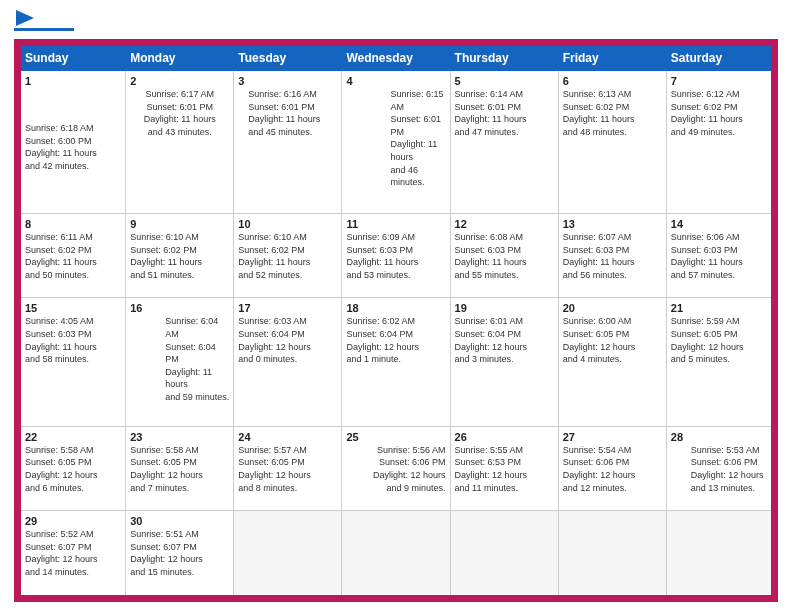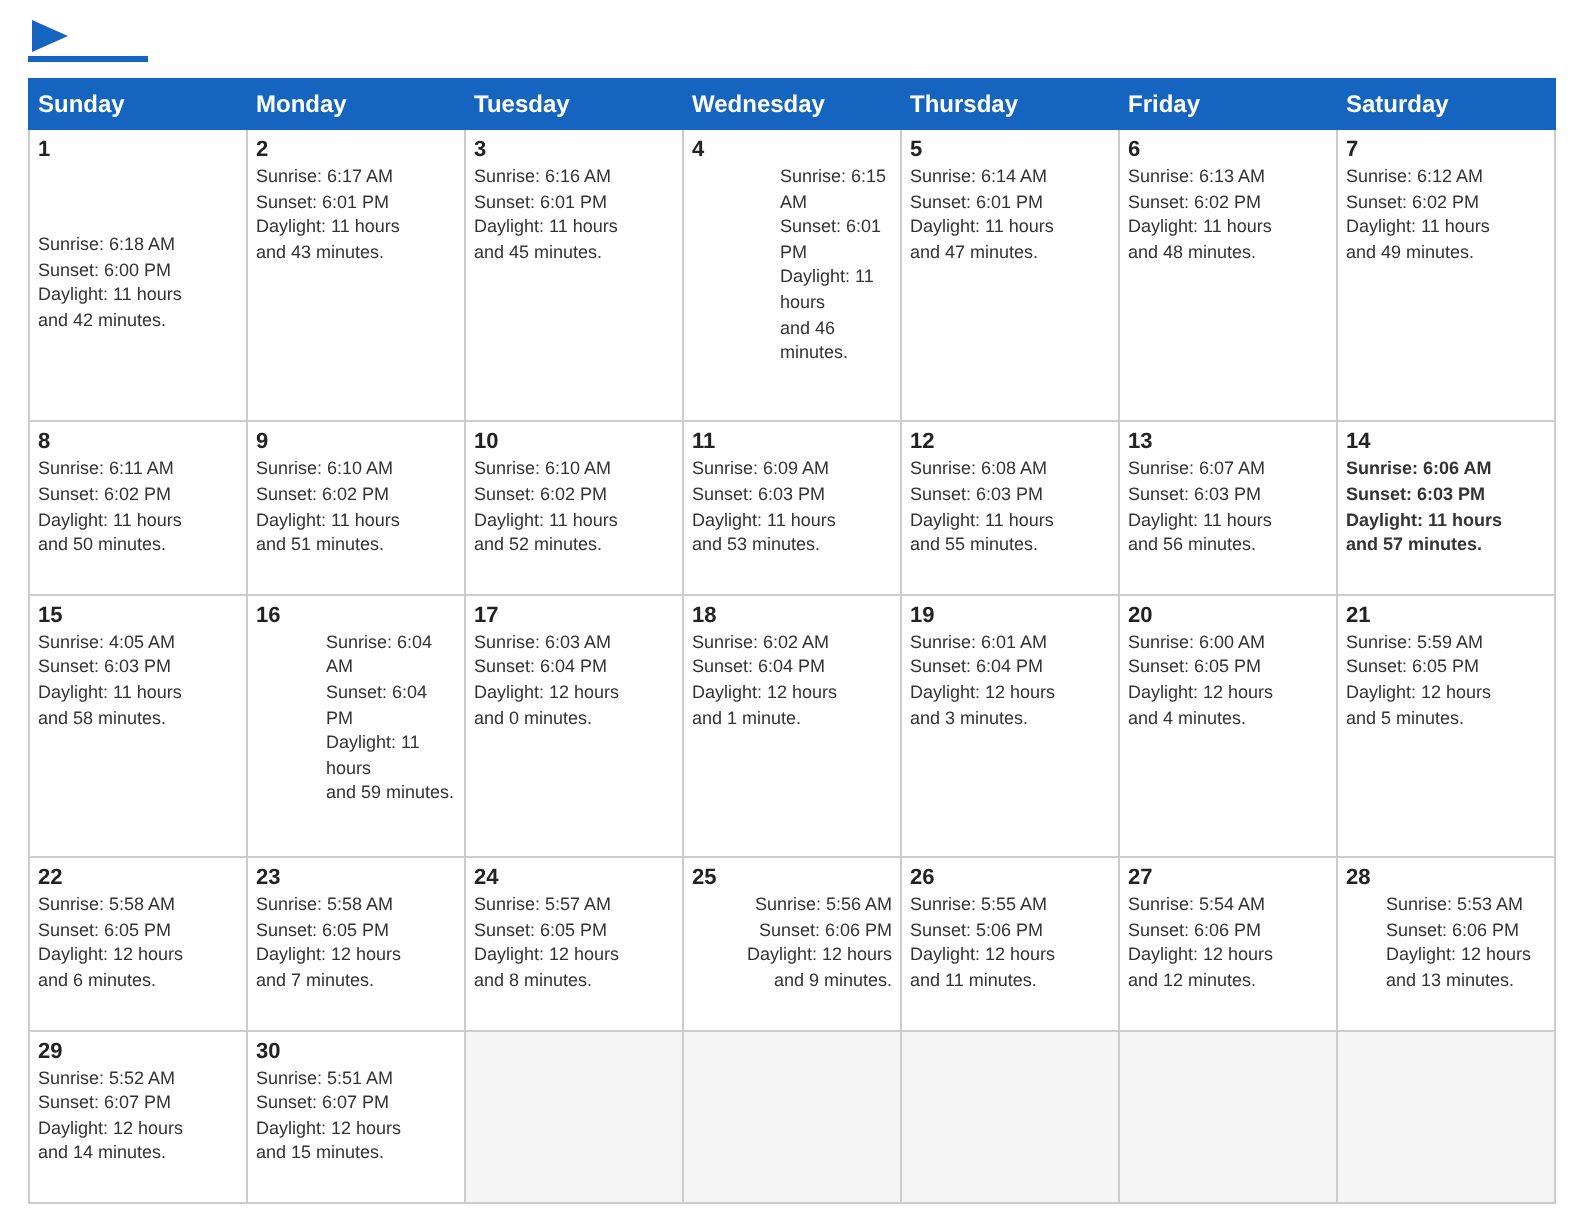--- a/index.html
+++ b/index.html
@@ -36,21 +36,21 @@
       font-size: 32px;
       font-weight: bold;
       color: #1a1a1a;
     }
     .subtitle {
       font-size: 15px;
       color: #555;
     }
     .calendar {
       flex: 1;
-      border: 1px solid #be185d;
+      border: 7px solid #be185d;
       border-collapse: collapse;
       width: 100%;
       table-layout: fixed;
     }
     .calendar th {
       background: #1565c0;
       color: #fff;
       font-size: 12px;
       font-weight: bold;
       padding: 5px 4px;
@@ -142,28 +142,28 @@
     <tr>
           <td>
             <span class="day-num">1</span>
             <div class="day-info" style="white-space: pre-line; margin-top: 35px;">Sunrise: 6:18 AM
 Sunset: 6:00 PM
 Daylight: 11 hours
 and 42 minutes.</div>
           </td>
           <td>
             <span class="day-num">2</span>
-            <div class="day-info" style="white-space: pre-line;">Sunrise: 6:17 AM
+            <div class="day-info" style="white-space: pre-line; text-align: center;">Sunrise: 6:17 AM
 Sunset: 6:01 PM
 Daylight: 11 hours
 and 43 minutes.</div>
           </td>
           <td>
             <span class="day-num">3</span>
-            <div class="day-info" style="white-space: pre-line;">Sunrise: 6:16 AM
+            <div class="day-info" style="white-space: pre-line; margin-left: 10px;">Sunrise: 6:16 AM
 Sunset: 6:01 PM
 Daylight: 11 hours
 and 45 minutes.</div>
           </td>
           <td>
             <span class="day-num">4</span>
             <div class="day-info" style="white-space: pre-line; margin-left: 44px;">Sunrise: 6:15 AM
 Sunset: 6:01 PM
 Daylight: 11 hours
 and 46 minutes.</div>
@@ -228,21 +228,21 @@
           </td>
           <td>
             <span class="day-num">13</span>
             <div class="day-info" style="white-space: pre-line;">Sunrise: 6:07 AM
 Sunset: 6:03 PM
 Daylight: 11 hours
 and 56 minutes.</div>
           </td>
           <td>
             <span class="day-num">14</span>
-            <div class="day-info" style="white-space: pre-line; font-weight: bold;">Sunrise: 6:06 AM
+            <div class="day-info" style="white-space: pre-line;">Sunrise: 6:06 AM
 Sunset: 6:03 PM
 Daylight: 11 hours
 and 57 minutes.</div>
           </td>
         </tr>
         <tr>
           <td>
             <span class="day-num">15</span>
             <div class="day-info" style="white-space: pre-line;">Sunrise: 4:05 AM
 Sunset: 6:03 PM
@@ -317,21 +317,21 @@
           <td>
             <span class="day-num">25</span>
             <div class="day-info" style="white-space: pre-line; text-align: right;">Sunrise: 5:56 AM
 Sunset: 6:06 PM
 Daylight: 12 hours
 and 9 minutes.</div>
           </td>
           <td>
             <span class="day-num">26</span>
             <div class="day-info" style="white-space: pre-line;">Sunrise: 5:55 AM
-Sunset: 5:06 PM
+Sunset: 6:53 PM
 Daylight: 12 hours
 and 11 minutes.</div>
           </td>
           <td>
             <span class="day-num">27</span>
             <div class="day-info" style="white-space: pre-line;">Sunrise: 5:54 AM
 Sunset: 6:06 PM
 Daylight: 12 hours
 and 12 minutes.</div>
           </td>

